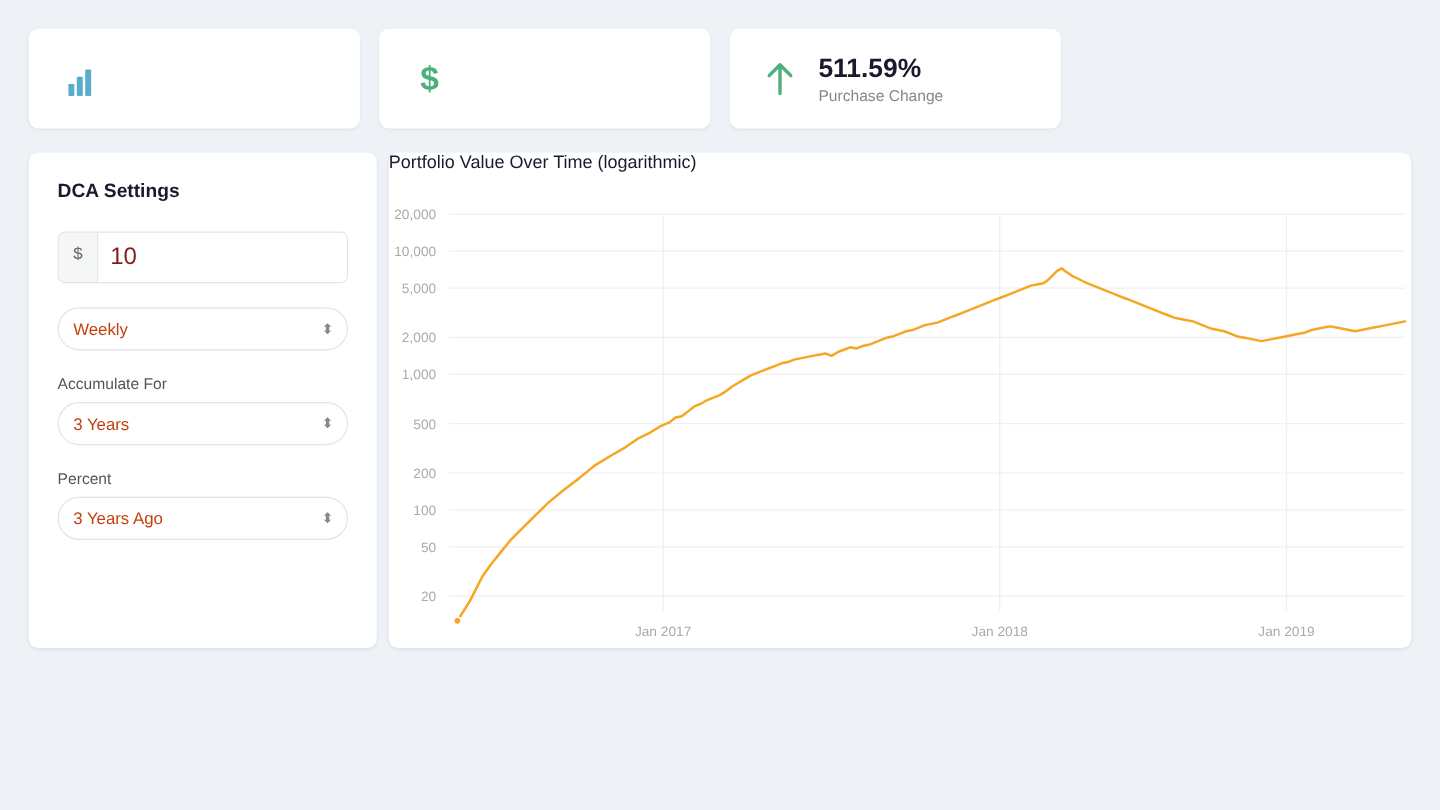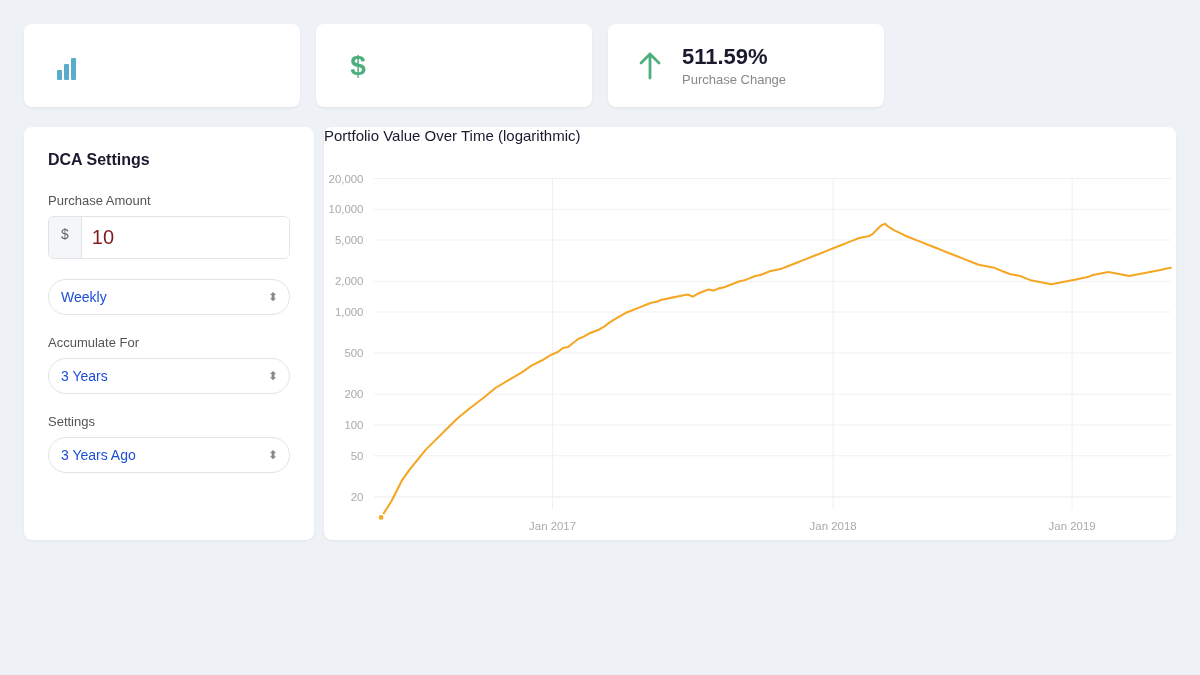--- a/index.html
+++ b/index.html
@@ -115,21 +115,21 @@
     .select-wrapper {
       position: relative;
     }
 
     .select-wrapper select {
       width: 100%;
       border: 1.5px solid #e0e4ea;
       border-radius: 18px;
       padding: 9px 36px 9px 12px;
       font-size: 14px;
-      color: #1d4ed8;
+      color: #c2410c;
       appearance: none;
       background: #fff;
       cursor: pointer;
       outline: none;
     }
 
     .select-arrow {
       position: absolute;
       right: 12px;
       top: 50%;
@@ -217,21 +217,20 @@
   </div>
 
 </div>
 
 <div class="main-area">
 
   <div class="settings-panel">
     <div class="settings-title">DCA Settings</div>
 
     <div class="form-group">
-      <label class="form-label">Purchase Amount</label>
       <div class="input-wrapper">
         <span class="input-prefix">$</span>
         <input class="input-main" type="text" value="10" style="">
         <span class="input-suffix">.00</span>
       </div>
     </div>
 
     <div class="form-group">
       <div class="select-wrapper">
         <select>
@@ -251,21 +250,21 @@
           <option>2 Years</option>
           <option selected="">3 Years</option>
           <option>4 Years</option>
           <option>5 Years</option>
         </select>
         <span class="select-arrow">⬍</span>
       </div>
     </div>
 
     <div class="form-group">
-      <label class="form-label">Settings</label>
+      <label class="form-label">Percent</label>
       <div class="select-wrapper">
         <select>
           <option>1 Year Ago</option>
           <option>2 Years Ago</option>
           <option selected="">3 Years Ago</option>
           <option>4 Years Ago</option>
           <option>5 Years Ago</option>
         </select>
         <span class="select-arrow">⬍</span>
       </div>

